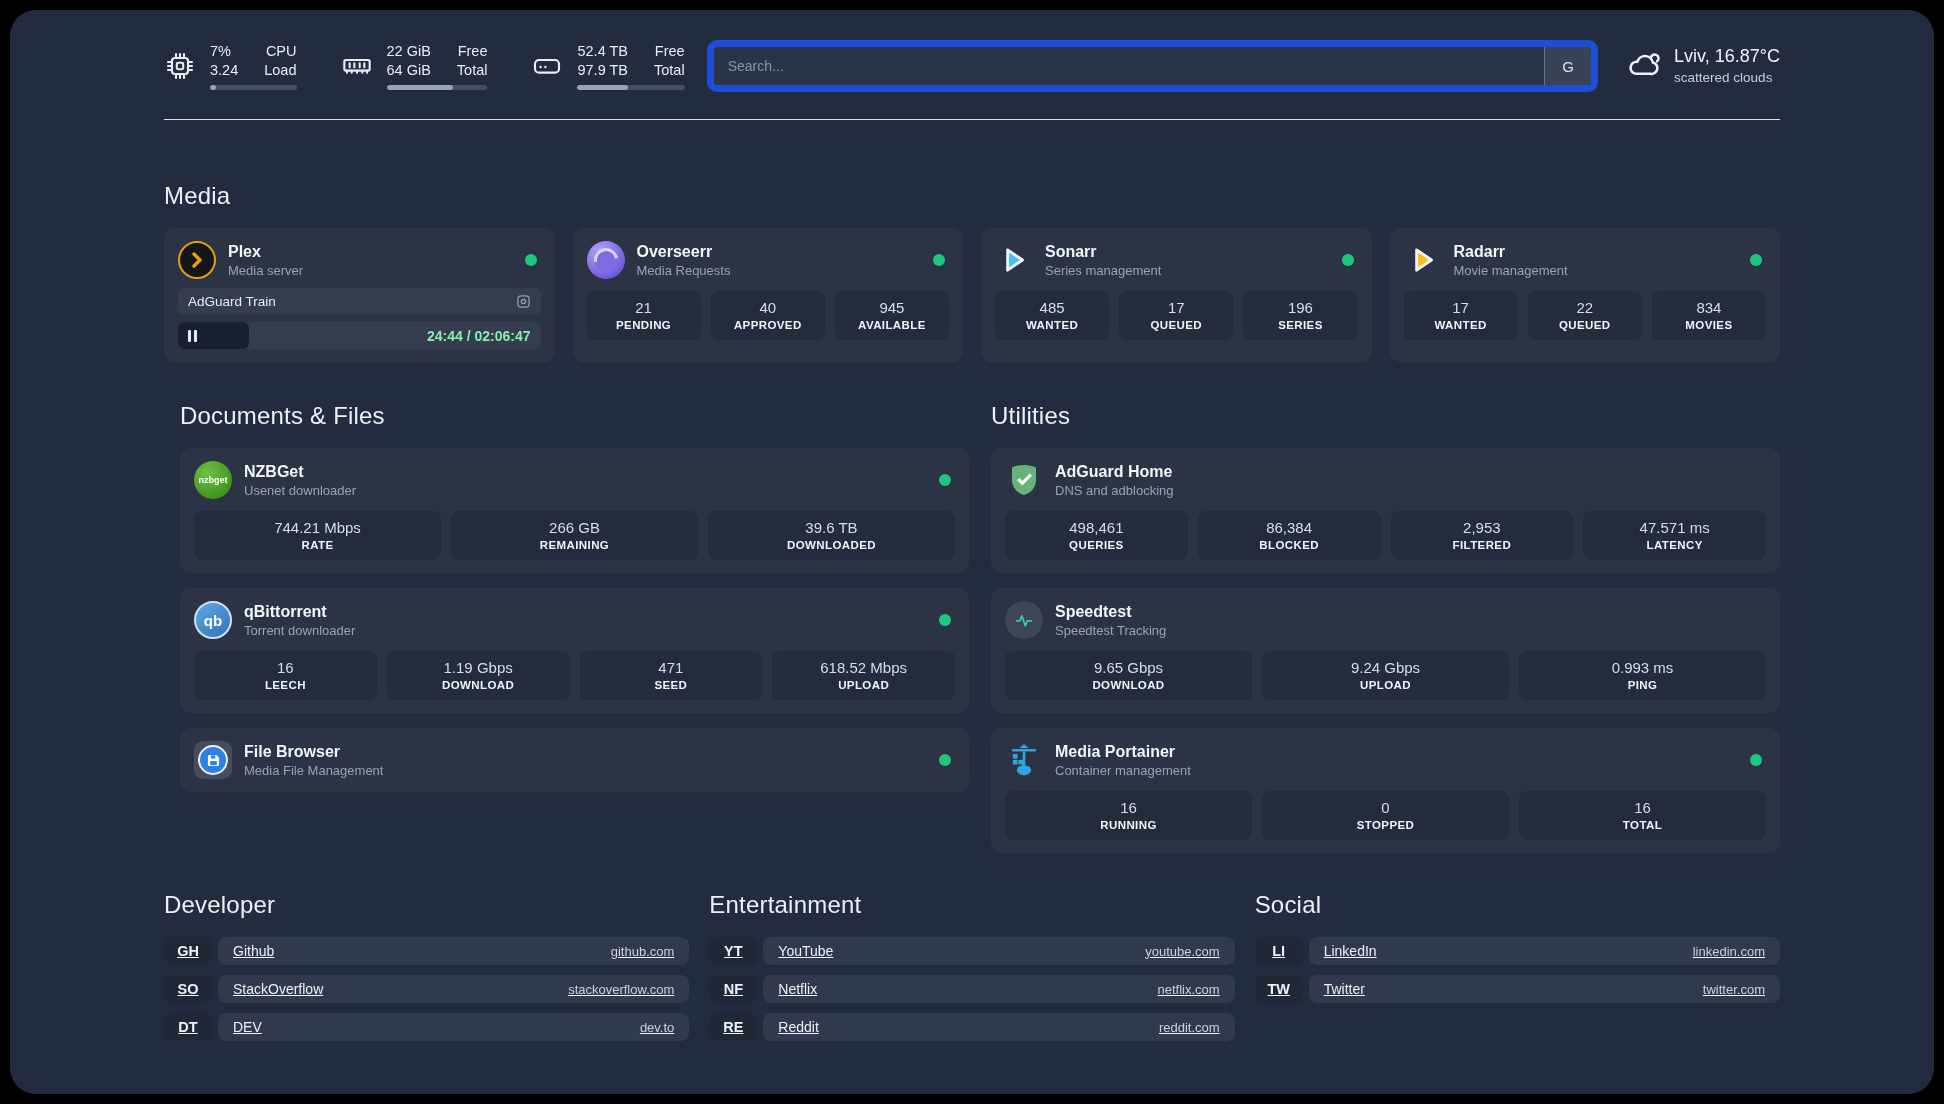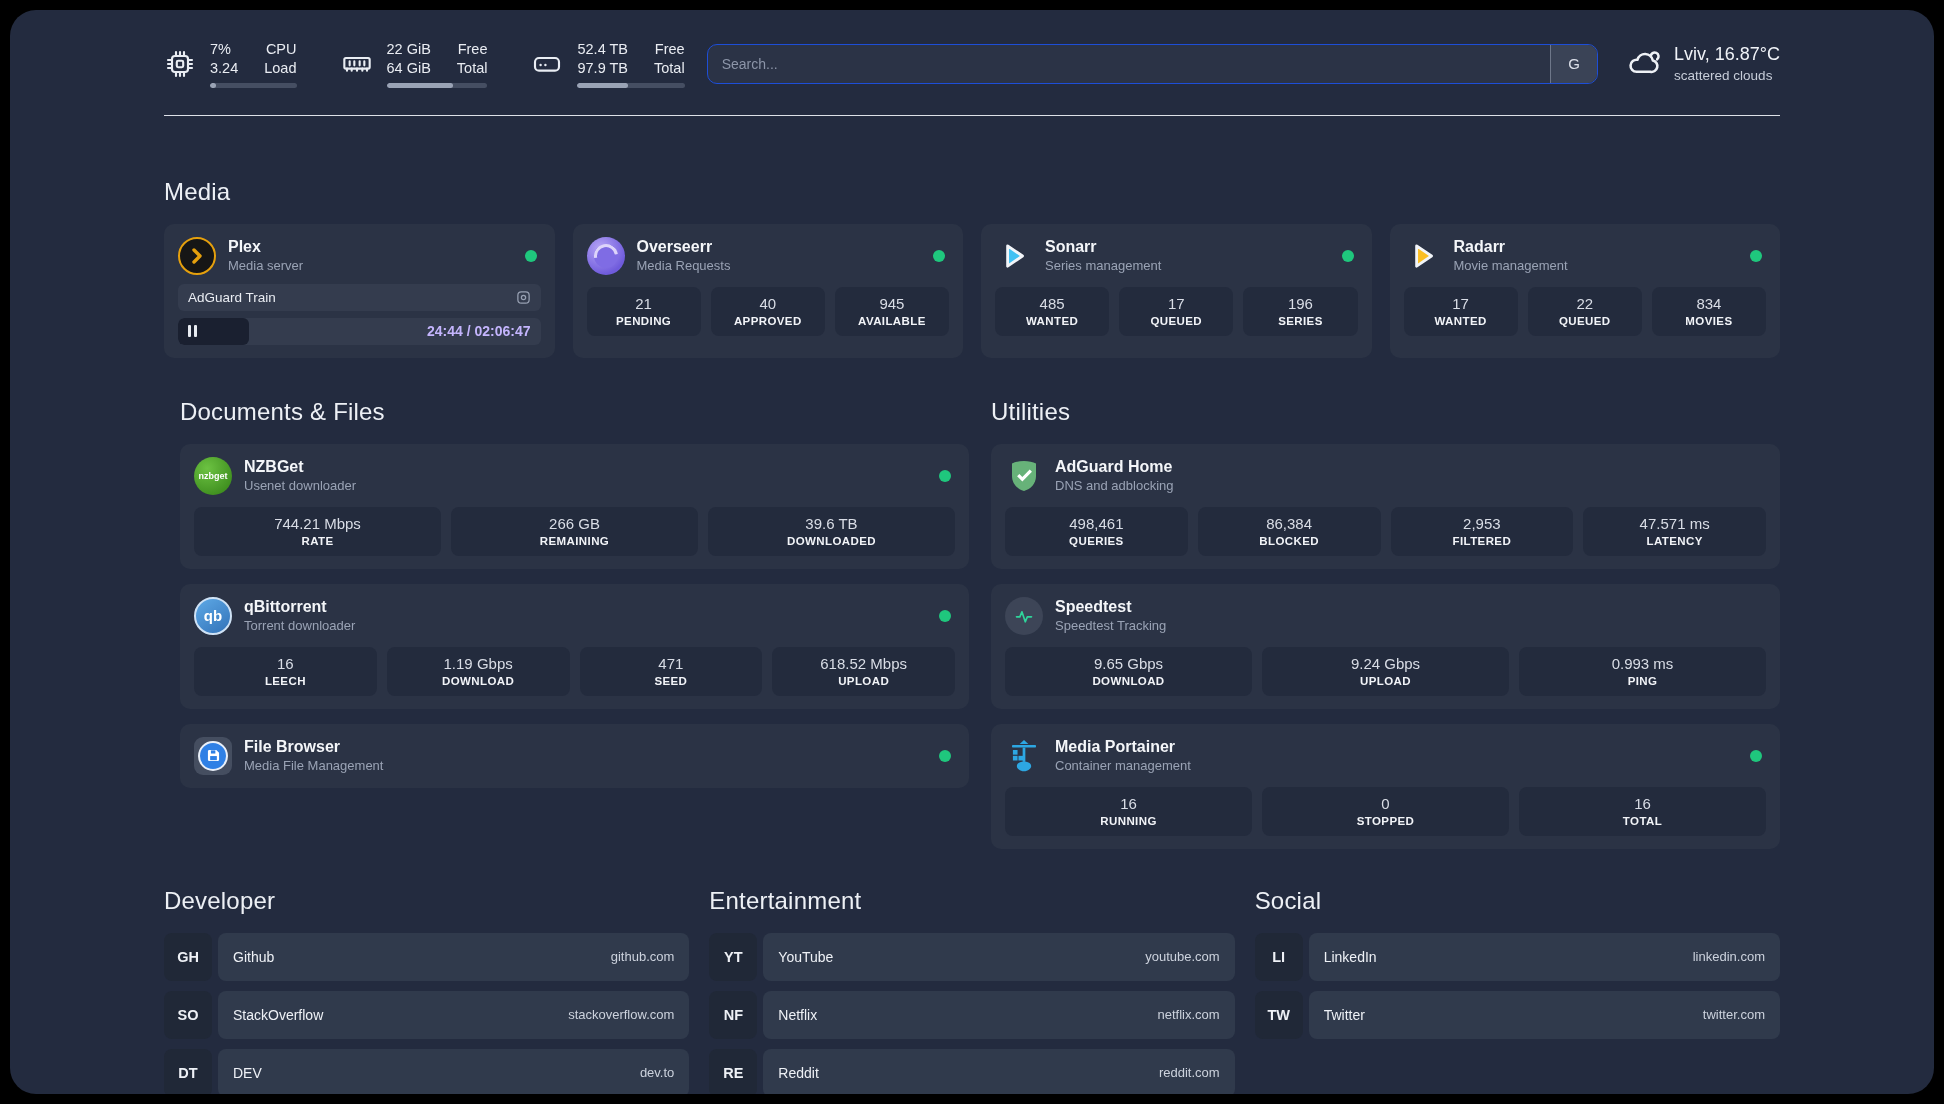--- a/index.html
+++ b/index.html
@@ -19,21 +19,21 @@
   .sysgroup{display:flex;align-items:center;gap:44px;}
   .sysw{display:flex;align-items:center;gap:14px;}
   .sysw .ic{width:32px;height:32px;flex:0 0 32px;}
   .sysw .rows{display:flex;gap:26px;}
   .sysw .col{display:flex;flex-direction:column;line-height:1.3;font-size:14.5px;color:#e9ecf2;}
   .sysw .col.right{text-align:right;}
   .sysw .bar{margin-top:5px;height:5px;border-radius:3px;background:#454e62;overflow:hidden;}
   .sysw .bar .fill{height:100%;background:#9aa3b5;border-radius:3px;width:0;}
 
   .search{flex:1;display:flex;align-items:stretch;height:38px;margin:0 28px 0 22px;
-    border:1px solid #1d4ed8;border-radius:10px;background:#2b3346;overflow:hidden;gap:17px;}
+    border:7px solid #1d4ed8;border-radius:10px;background:#2b3346;overflow:hidden;gap:17px;}
   .search input{flex:1;background:transparent;border:0;outline:0;color:#dfe3ec;
     font-size:14px;padding:0 14px;font-family:inherit;}
   .search input::placeholder{color:#8c95a8;}
   .gbtn{width:46px;display:flex;align-items:center;justify-content:center;
     background:#3a4356;border-left:1px solid #6e7789;color:#dde1ea;font-size:15px;cursor:pointer;}
 
   .weather{display:flex;align-items:center;gap:12px;}
   .weather .wtxt{display:flex;flex-direction:column;line-height:1.4;}
   .loc{font-size:18px;color:#f0f3f8;}
   .cond{font-size:13.5px;color:#c7cdd9;}
@@ -75,31 +75,31 @@
 
   
   .prow{margin-top:9px;height:27px;background:#343c4e;border-radius:6px;display:flex;
     align-items:center;padding:0 10px;font-size:13.5px;color:#e9ecf2;}
   .prow .cam{margin-left:auto;display:flex;cursor:pointer;}
   .pbar{margin-top:7px;height:27px;background:#343c4e;border-radius:6px;position:relative;
     overflow:hidden;display:flex;align-items:center;}
   .pfill{position:absolute;left:0;top:0;bottom:0;background:#1a2030;border-radius:6px;width:0;}
   .pause{position:relative;margin-left:10px;display:flex;gap:3px;cursor:pointer;}
   .pause i{display:block;width:3px;height:12px;background:#e8ecf2;border-radius:1px;}
-  .ptime{margin-left:auto;margin-right:10px;position:relative;font-size:14px;font-weight:600;color:#c4b5fd;}
+  .ptime{margin-left:auto;margin-right:10px;position:relative;font-size:14px;font-weight:600;color:#86efac;}
 
   
   .twocol{display:grid;grid-template-columns:1fr 1fr;gap:22px;margin-top:40px;align-items:start;margin-left:16px;}
   .colstack{display:flex;flex-direction:column;gap:15px;}
   .col-title{margin:0 0 3px;}
 
   
   .links{display:grid;grid-template-columns:1fr 1fr 1fr;gap:20px;margin-top:38px;padding-bottom:30px;}
   .lcol .section-title{margin-bottom:18px;}
-  .lrow{display:flex;gap:6px;height:48px;margin-bottom:10px;cursor:pointer;}
+  .lrow{display:flex;gap:6px;height:28px;margin-bottom:10px;cursor:pointer;text-decoration:underline;}
   .ltag{width:48px;flex:0 0 48px;background:#202837;border-radius:8px;display:flex;
     align-items:center;justify-content:center;font-size:14.5px;font-weight:600;color:#eef1f6;}
   .lmain{flex:1;background:#303a4c;border-radius:8px;display:flex;align-items:center;
     justify-content:space-between;padding:0 15px;}
   .llabel{font-size:14px;color:#eef1f6;}
   .lurl{font-size:13px;color:#ccd2dd;}
 </style>
 </head>
 <body>
 

